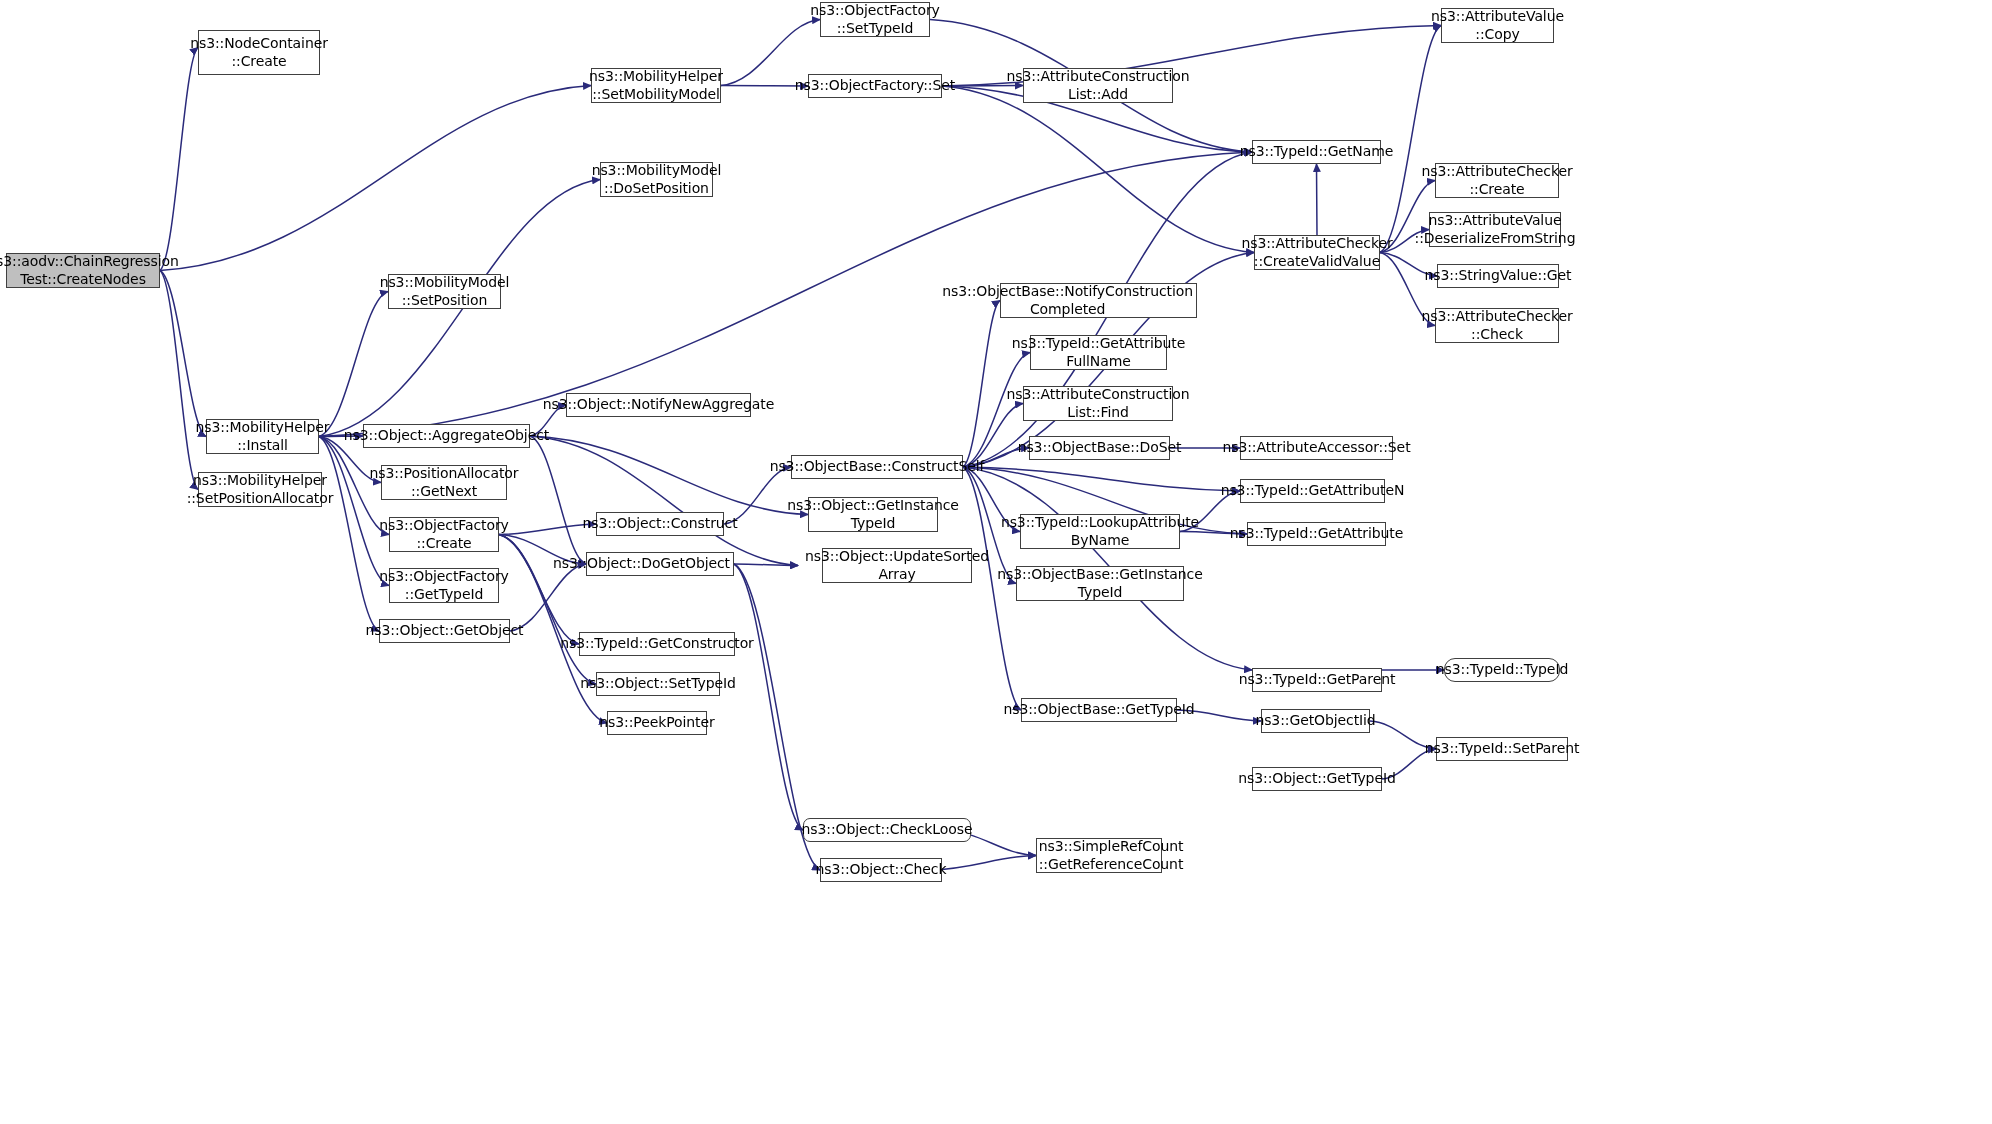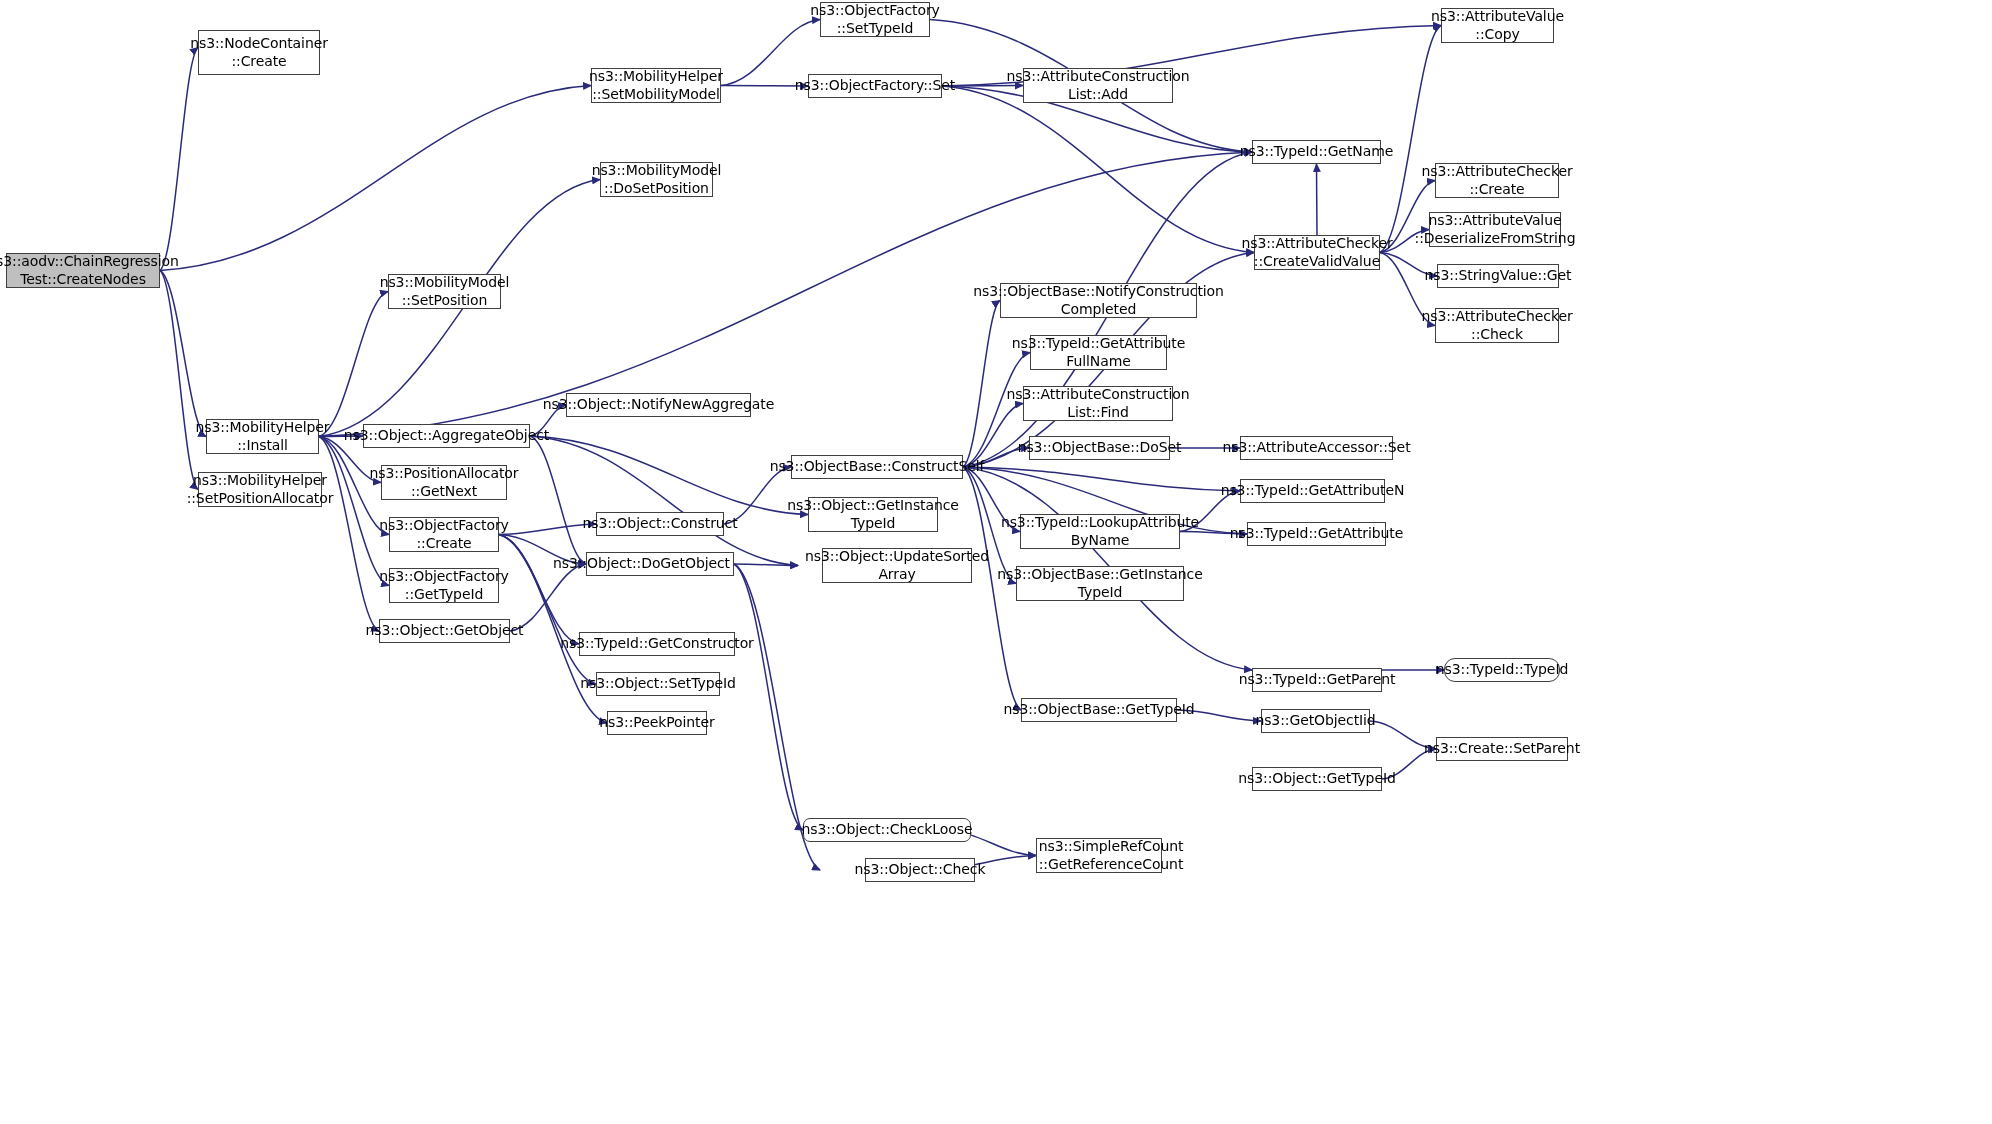--- a/index.html
+++ b/index.html
@@ -167,38 +167,38 @@
       <div class="node" style="left: 596px; top: 512px; width: 128px; height: 24px;"><span class="lbl">ns3::Object::Construct</span></div>
       <div class="node" style="left: 586px; top: 552px; width: 148px; height: 24px; justify-content: flex-end;"><span class="lbl">ns3::Object::DoGetObject</span></div>
       <div class="node" style="left: 579px; top: 632px; width: 156px; height: 24px;"><span class="lbl">ns3::TypeId::GetConstructor</span></div>
       <div class="node" style="left: 596px; top: 672px; width: 124px; height: 24px;"><span class="lbl">ns3::Object::SetTypeId</span></div>
       <div class="node" style="left: 607px; top: 711px; width: 100px; height: 24px;"><span class="lbl">ns3::PeekPointer</span></div>
       <div class="node" style="left: 791px; top: 455px; width: 172px; height: 24px;"><span class="lbl">ns3::ObjectBase::ConstructSelf</span></div>
       <div class="node" style="left: 808px; top: 497px; width: 130px; height: 35px;"><span class="lbl">ns3::Object::GetInstance
 TypeId</span></div>
       <div class="node" style="left: 798px; top: 548px; width: 150px; height: 35px; margin-left: 24px;"><span class="lbl">ns3::Object::UpdateSorted
 Array</span></div>
-      <div class="node" style="left: 1000px; top: 283px; width: 197px; height: 35px;"><span class="lbl">ns3::ObjectBase::NotifyConstruction
+      <div class="node" style="left: 1000px; top: 283px; width: 197px; height: 35px; justify-content: flex-end;"><span class="lbl">ns3::ObjectBase::NotifyConstruction
 Completed</span></div>
       <div class="node" style="left: 1030px; top: 335px; width: 137px; height: 35px;"><span class="lbl">ns3::TypeId::GetAttribute
 FullName</span></div>
       <div class="node" style="left: 1023px; top: 386px; width: 150px; height: 35px;"><span class="lbl">ns3::AttributeConstruction
 List::Find</span></div>
       <div class="node" style="left: 1029px; top: 436px; width: 141px; height: 24px;"><span class="lbl">ns3::ObjectBase::DoSet</span></div>
       <div class="node" style="left: 1240px; top: 436px; width: 153px; height: 24px;"><span class="lbl">ns3::AttributeAccessor::Set</span></div>
       <div class="node" style="left: 1240px; top: 479px; width: 145px; height: 24px;"><span class="lbl">ns3::TypeId::GetAttributeN</span></div>
       <div class="node" style="left: 1247px; top: 522px; width: 139px; height: 24px;"><span class="lbl">ns3::TypeId::GetAttribute</span></div>
       <div class="node" style="left: 1020px; top: 514px; width: 160px; height: 35px;"><span class="lbl">ns3::TypeId::LookupAttribute
 ByName</span></div>
       <div class="node" style="left: 1016px; top: 566px; width: 168px; height: 35px;"><span class="lbl">ns3::ObjectBase::GetInstance
 TypeId</span></div>
       <div class="node" style="left: 1252px; top: 668px; width: 130px; height: 24px; justify-content: center;"><span class="lbl">ns3::TypeId::GetParent</span></div>
       <div class="node" style="left: 1444px; top: 658px; width: 116px; height: 24px; border-radius: 11px;"><span class="lbl">ns3::TypeId::TypeId</span></div>
       <div class="node" style="left: 1021px; top: 698px; width: 156px; height: 24px;"><span class="lbl">ns3::ObjectBase::GetTypeId</span></div>
       <div class="node" style="left: 1261px; top: 709px; width: 109px; height: 24px;"><span class="lbl">ns3::GetObjectIid</span></div>
-      <div class="node" style="left: 1436px; top: 737px; width: 132px; height: 24px;"><span class="lbl">ns3::Create::SetParent</span></div>
+      <div class="node" style="left: 1436px; top: 737px; width: 132px; height: 24px;"><span class="lbl">ns3::TypeId::SetParent</span></div>
       <div class="node" style="left: 1252px; top: 767px; width: 130px; height: 24px;"><span class="lbl">ns3::Object::GetTypeId</span></div>
       <div class="node" style="left: 803px; top: 818px; width: 168px; height: 24px; border-radius: 7px;"><span class="lbl">ns3::Object::CheckLoose</span></div>
-      <div class="node" style="left: 865px; top: 858px; width: 110px; height: 24px;"><span class="lbl">ns3::Object::Check</span></div>
+      <div class="node" style="left: 820px; top: 858px; width: 122px; height: 24px;"><span class="lbl">ns3::Object::Check</span></div>
       <div class="node" style="left: 1036px; top: 838px; width: 126px; height: 35px; padding-left: 24px;"><span class="lbl">ns3::SimpleRefCount
 ::GetReferenceCount</span></div>
     </div>
 </div>
 
 </body></html>

